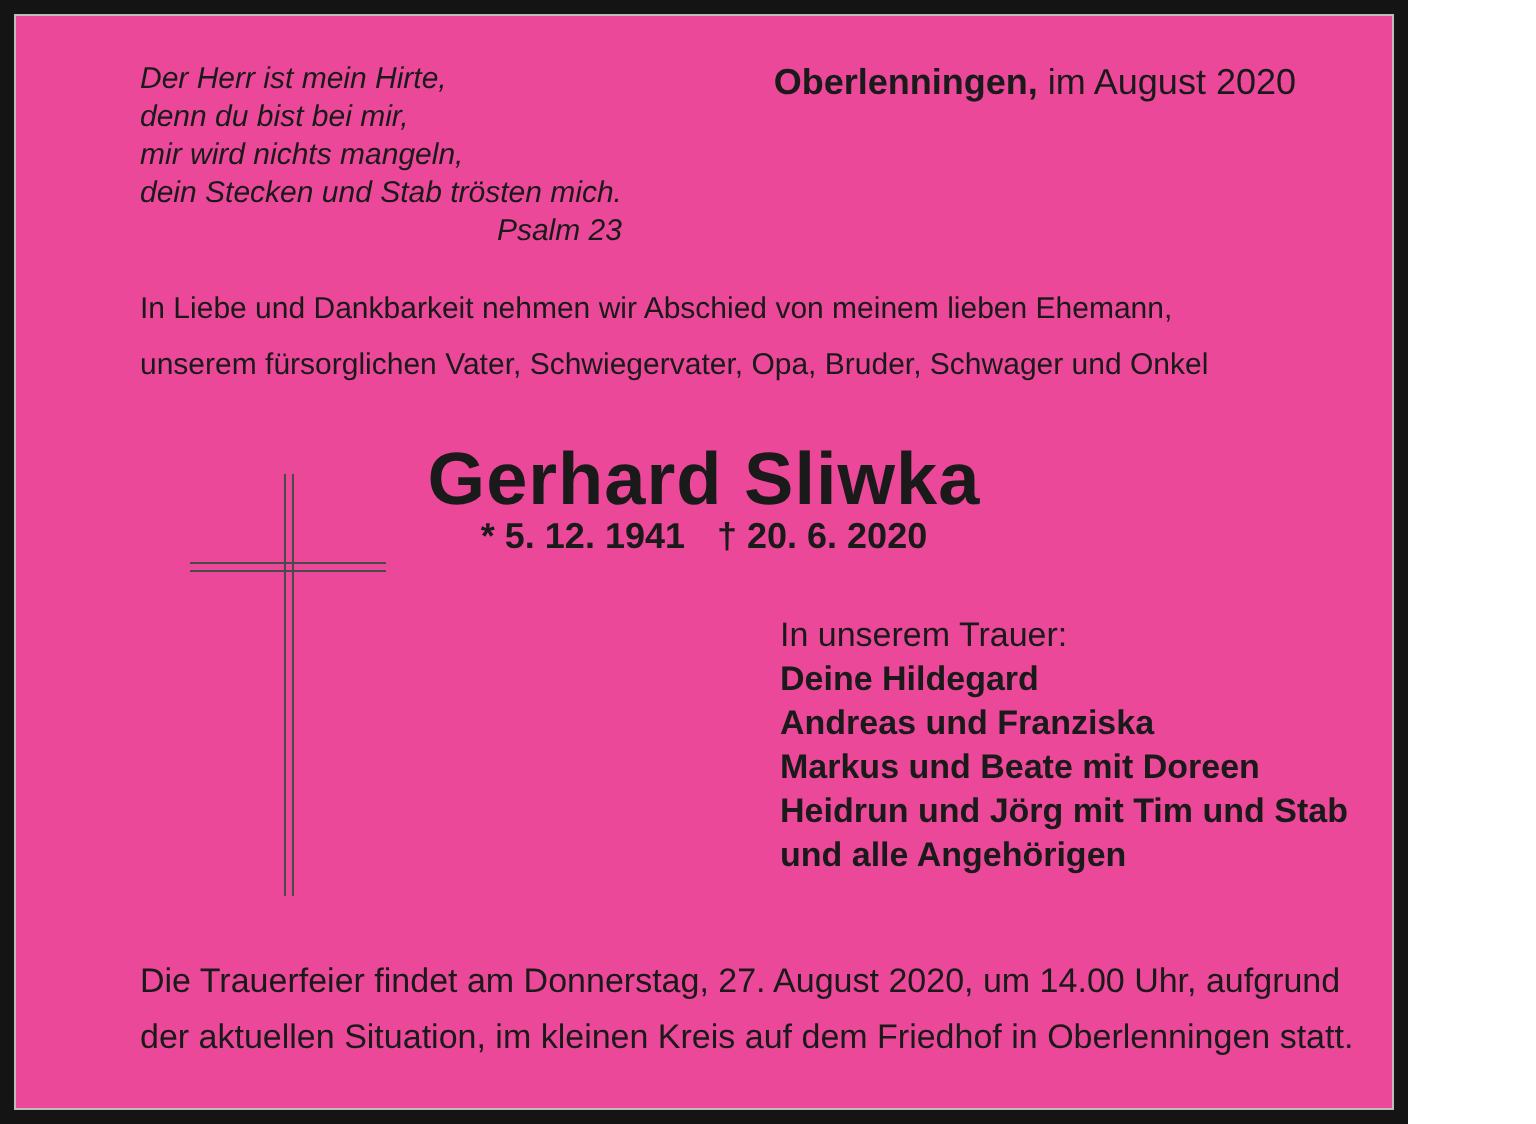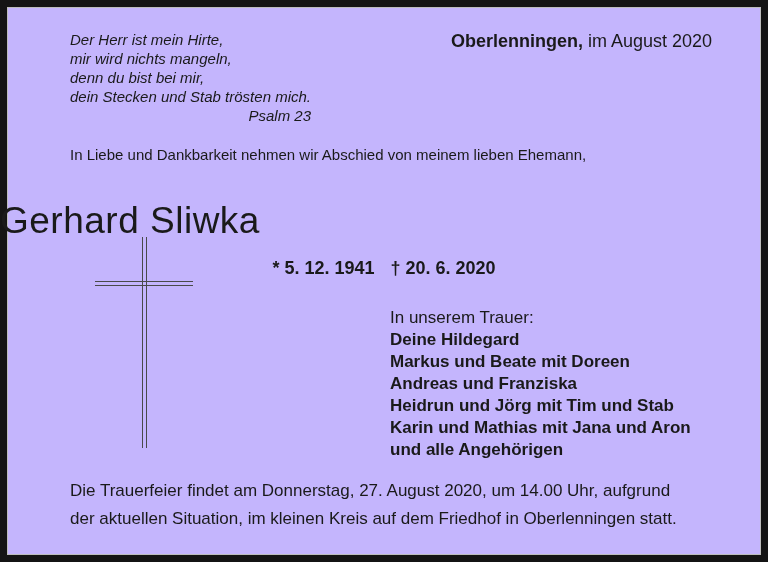--- a/index.html
+++ b/index.html
@@ -3,23 +3,23 @@
 <meta charset="utf-8">
 <title>Traueranzeige</title>
 <style>
   html, body {
     margin: 0;
     padding: 0;
     background: #ffffff;
   }
   .page {
     position: relative;
-    width: 768px;
+    width: 704px;
     height: 562px;
-    background: #c4b5fd;
+    background: #ec4899;
     box-sizing: border-box;
     overflow: hidden;
     font-family: "Liberation Sans", "DejaVu Sans", sans-serif;
     color: #1a1a1a;
   }
   .frame {
     position: absolute;
     inset: 0;
     border: 7px solid #141414;
     box-shadow: inset 0 0 0 1px #bdbdbd, 0 0 0 1px #9a9a9a;
@@ -56,24 +56,25 @@
     top: 141px;
     font-size: 15px;
     line-height: 28px;
     white-space: nowrap;
   }
   
   .name {
     position: absolute;
     left: 0;
     right: 0;
-    top: 201px;
+    top: 220px;
+    text-align: center;
     font-size: 37px;
     line-height: 40px;
-    font-weight: normal;
+    font-weight: bold;
     letter-spacing: 0.5px;
   }
   .dates {
     position: absolute;
     left: 0;
     right: 0;
     top: 258px;
     display: flex;
     justify-content: center;
     gap: 16px;
@@ -125,53 +126,53 @@
   .tline { display: block; }
 </style>
 </head>
 <body>
 
 <div class="page">
   <div class="frame"></div>
 
   <div class="psalm">
     <span class="tline">Der Herr ist mein Hirte,</span>
+    <span class="tline">denn du bist bei mir,</span>
     <span class="tline">mir wird nichts mangeln,</span>
-    <span class="tline">denn du bist bei mir,</span>
     <span class="tline">dein Stecken und Stab trösten mich.</span>
     <span class="attribution">Psalm 23</span>
   </div>
 
   <div class="dateline">
     <span class="place">Oberlenningen,</span><span> im August 2020</span>
   </div>
 
   <div class="intro">
     <span class="tline">In Liebe und Dankbarkeit nehmen wir Abschied von meinem lieben Ehemann,</span>
+    <span class="tline">unserem fürsorglichen Vater, Schwiegervater, Opa, Bruder, Schwager und Onkel</span>
   </div>
 
   <div class="name">Gerhard Sliwka</div>
 
   <div class="dates">
     <span>* 5. 12. 1941</span>
     <span>† 20. 6. 2020</span>
   </div>
 
   <div class="cross">
     <div class="v"></div>
     <div class="h"></div>
   </div>
 
   <div class="mourners">
     <span class="leader">In unserem Trauer:</span>
     <span class="line">Deine Hildegard</span>
+    <span class="line">Andreas und Franziska</span>
     <span class="line">Markus und Beate mit Doreen</span>
-    <span class="line">Andreas und Franziska</span>
     <span class="line">Heidrun und Jörg mit Tim und Stab</span>
-    <span class="line">Karin und Mathias mit Jana und Aron</span>
     <span class="line">und alle Angehörigen</span>
   </div>
 
   <div class="funeral">
     <span class="tline">Die Trauerfeier findet am Donnerstag, 27. August 2020, um 14.00 Uhr, aufgrund</span>
     <span class="tline">der aktuellen Situation, im kleinen Kreis auf dem Friedhof in Oberlenningen statt.</span>
   </div>
 </div>
 
 </body></html>

